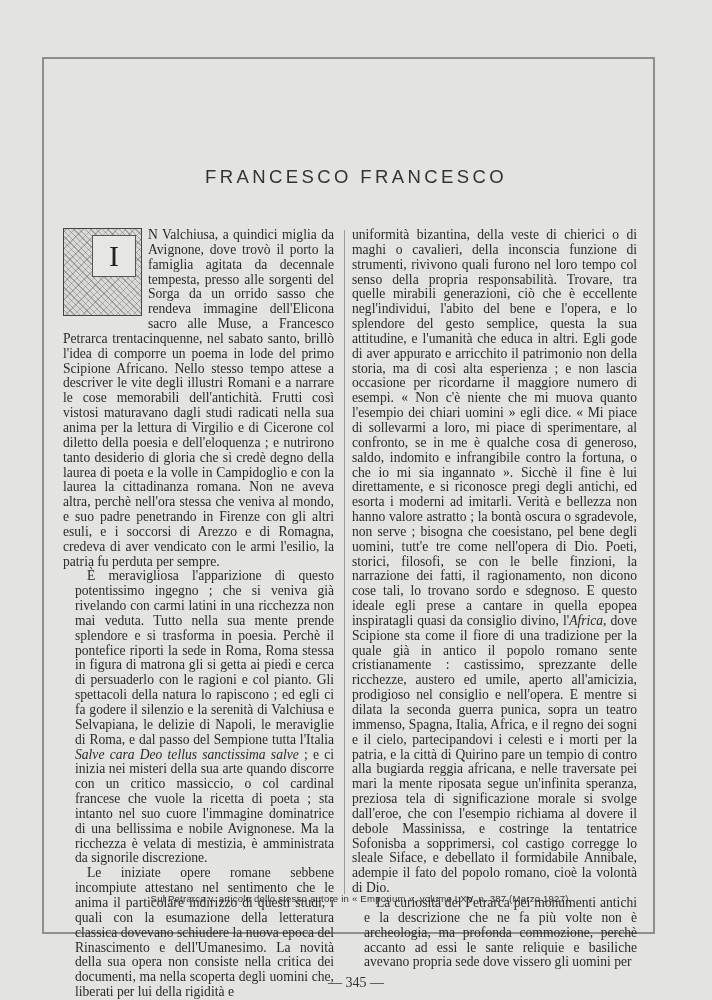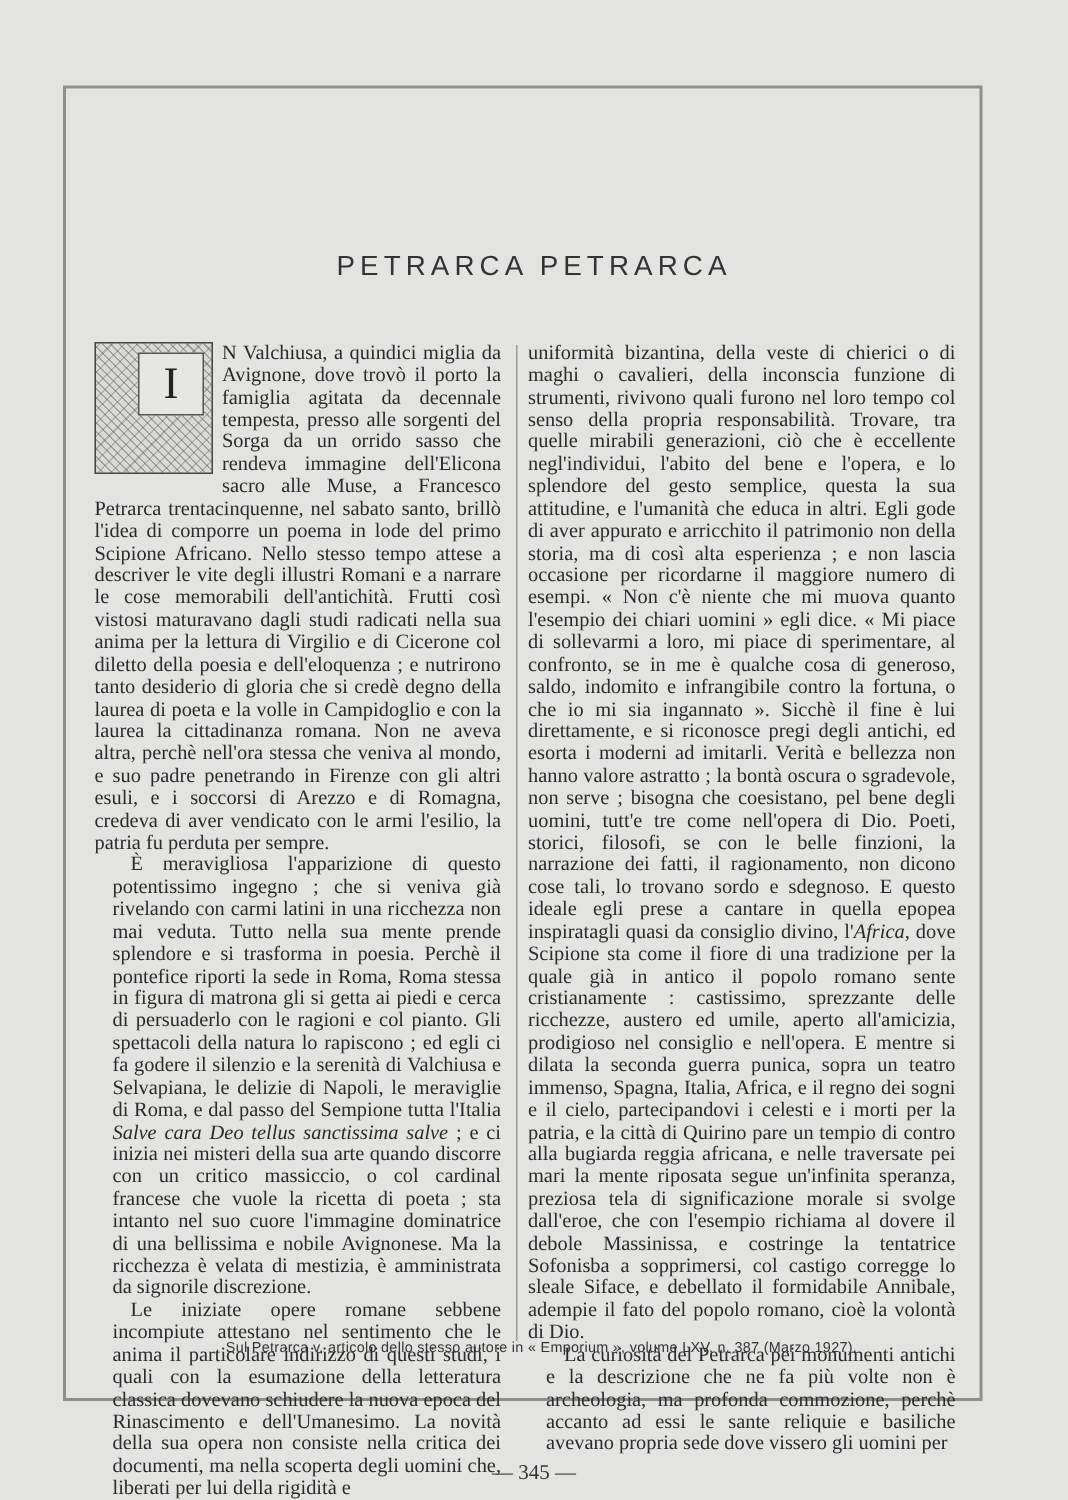--- a/index.html
+++ b/index.html
@@ -87,21 +87,21 @@
       font-size: 14px;
       color: #333;
       margin-top: 35px;
     }
   </style>
 </head>
 <body>
 
 <div class="frame"></div>
 
-<h1 class="title" style="margin:0;font-weight:normal;">PETRARCA PETRARCA</h1>
+<h1 class="title" style="margin:0;font-weight:normal;">FRANCESCO FRANCESCO</h1>
 
 <div class="col col-left">
   <div class="dropcap">
     <div class="dropcap-box">I</div>
   </div>
   <p>N Valchiusa, a quindici miglia da Avignone, dove trovò il porto la famiglia agitata da decennale tempesta, presso alle sorgenti del Sorga da un orrido sasso che rendeva immagine dell'Elicona sacro alle Muse, a Francesco Petrarca trentacinquenne, nel sabato santo, brillò l'idea di comporre un poema in lode del primo Scipione Africano. Nello stesso tempo attese a descriver le vite degli illustri Romani e a narrare le cose memorabili dell'antichità. Frutti così vistosi maturavano dagli studi radicati nella sua anima per la lettura di Virgilio e di Cicerone col diletto della poesia e dell'eloquenza ; e nutrirono tanto desiderio di gloria che si credè degno della laurea di poeta e la volle in Campidoglio e con la laurea la cittadinanza romana. Non ne aveva altra, perchè nell'ora stessa che veniva al mondo, e suo padre penetrando in Firenze con gli altri esuli, e i soccorsi di Arezzo e di Romagna, credeva di aver vendicato con le armi l'esilio, la patria fu perduta per sempre.</p>
   <p class="indent"><span>È meravigliosa l'apparizione di questo potentissimo ingegno ; che si veniva già rivelando con carmi latini in una ricchezza non mai veduta. Tutto nella sua mente prende splendore e si trasforma in poesia. Perchè il pontefice riporti la sede in Roma, Roma stessa in figura di matrona gli si getta ai piedi e cerca di persuaderlo con le ragioni e col pianto. Gli spettacoli della natura lo rapiscono ; ed egli ci fa godere il silenzio e la serenità di Valchiusa e Selvapiana, le delizie di Napoli, le meraviglie di Roma, e dal passo del Sempione tutta l'Italia </span><i>Salve cara Deo tellus sanctissima salve</i><span> ; e ci inizia nei misteri della sua arte quando discorre con un critico massiccio, o col cardinal francese che vuole la ricetta di poeta ; sta intanto nel suo cuore l'immagine dominatrice di una bellissima e nobile Avignonese. Ma la ricchezza è velata di mestizia, è amministrata da signorile discrezione.</span></p>
   <p class="indent">Le iniziate opere romane sebbene incompiute attestano nel sentimento che le anima il particolare indirizzo di questi studi, i quali con la esumazione della letteratura classica dovevano schiudere la nuova epoca del Rinascimento e dell'Umanesimo. La novità della sua opera non consiste nella critica dei documenti, ma nella scoperta degli uomini che, liberati per lui della rigidità e</p>
 </div>
 

